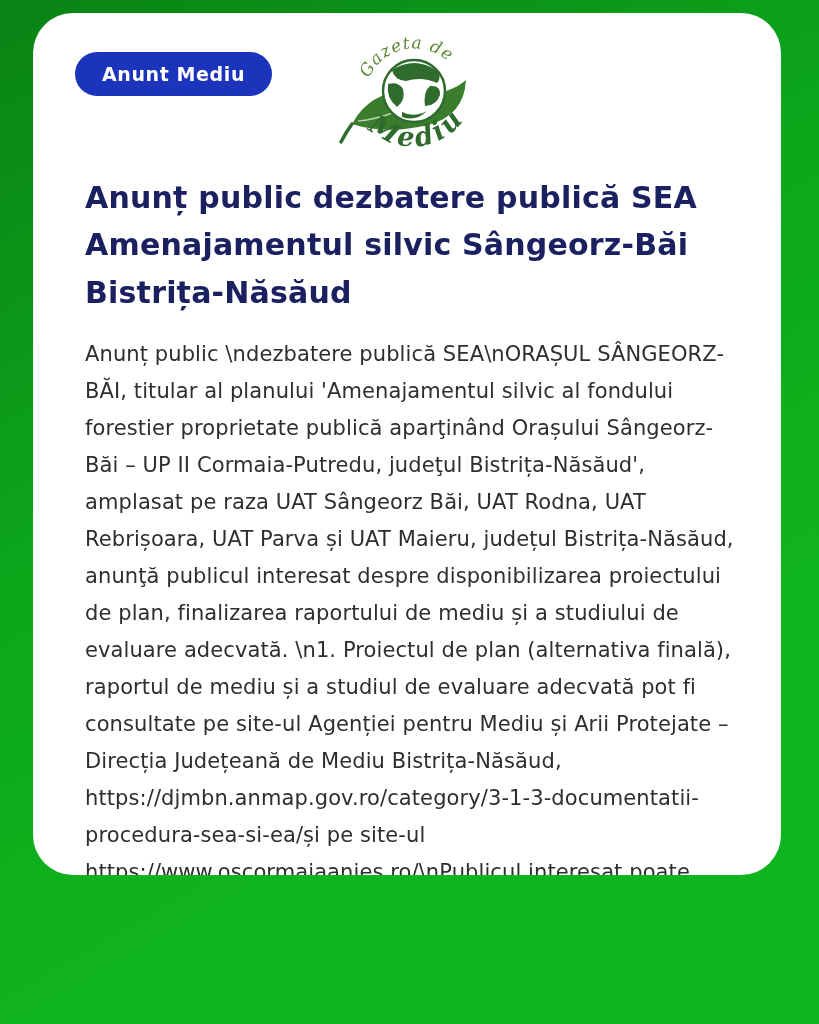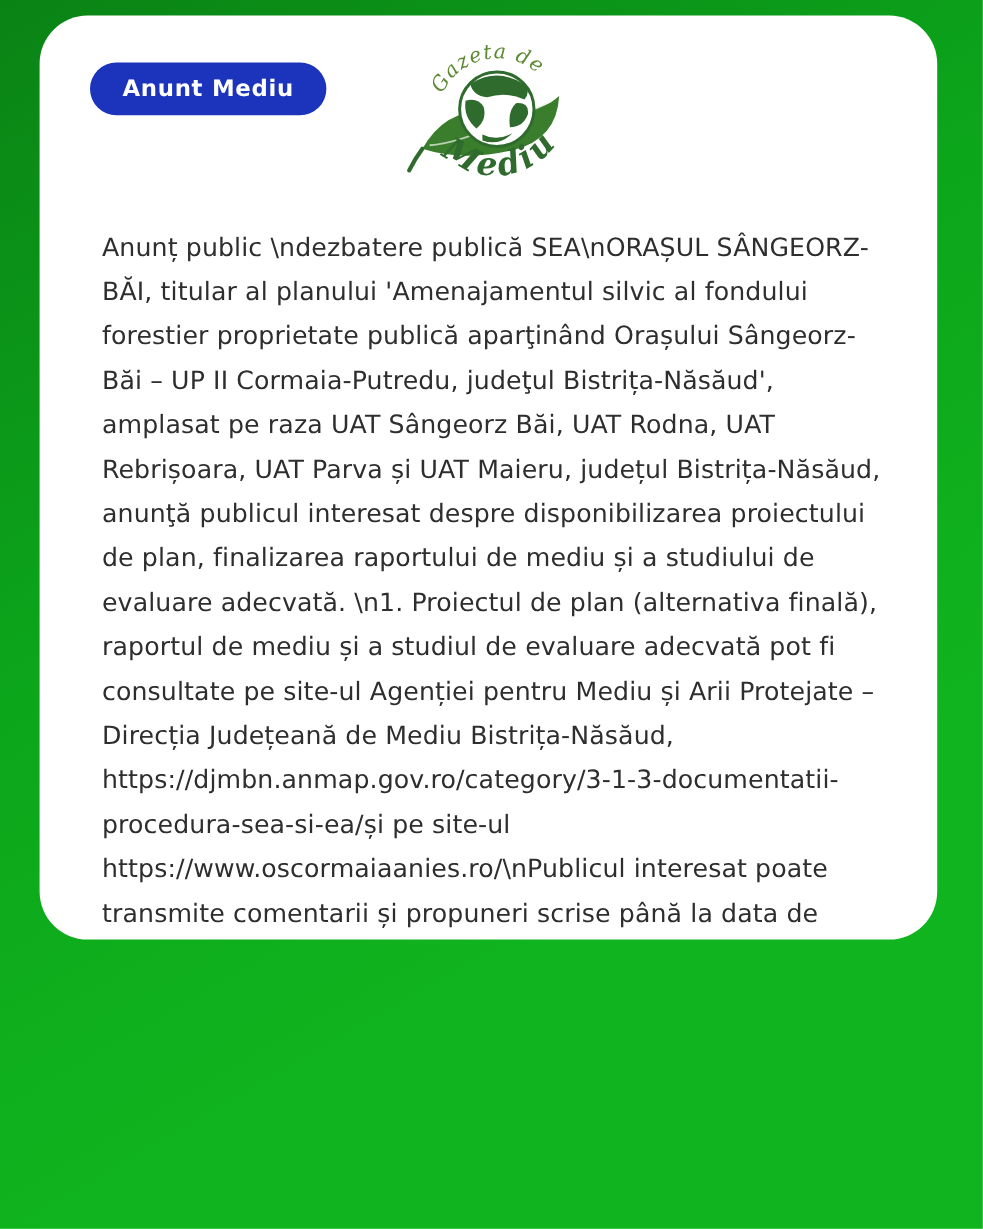--- a/index.html
+++ b/index.html
@@ -16,21 +16,21 @@
   html,body{width:819px;height:1024px;}
   body{
     font-family:"DejaVu Sans","Liberation Sans",sans-serif;
     position:relative;
     overflow:hidden;
     background:linear-gradient(150deg,var(--background-green-dark) 0%,#0ca51b 38%,var(--background-green) 70%);
   }
   .card{
     position:absolute;
     left:33px; top:13px;
-    width:748px; height:770px;
+    width:748px; height:862px;
     background:#ffffff;
     border-radius:40px;
     overflow:hidden;
     padding:27px 40px 0 52px;
   }
   .card-header{
     position:relative;
     height:128px;
   }
   .badge{
@@ -104,16 +104,17 @@
 
       <text class="logo-arc-text" font-size="17" fill="var(--logo-green-light)" letter-spacing="1">
         <textPath href="#arcTop" startOffset="8">Gazeta de</textPath>
       </text>
       <text class="logo-arc-text" font-size="27" font-weight="bold" fill="var(--logo-green-dark)" letter-spacing="3">
         <textPath href="#arcBottom" startOffset="10">Mediu</textPath>
       </text>
     </svg>
   </div>
 
+  <h1 class="article-title">Anunț public dezbatere publică SEA Amenajamentul silvic Sângeorz-Băi Bistrița-Năsăud</h1>
 
   <p class="article-body">Anunț public \ndezbatere publică SEA\nORAȘUL SÂNGEORZ-BĂI, titular al planului 'Amenajamentul silvic al fondului forestier proprietate publică aparţinând Orașului Sângeorz-Băi – UP II Cormaia-Putredu, judeţul Bistrița-Năsăud', amplasat pe raza UAT Sângeorz Băi, UAT Rodna, UAT Rebrișoara, UAT Parva și UAT Maieru, județul Bistrița-Năsăud, anunţă publicul interesat despre disponibilizarea proiectului de plan, finalizarea raportului de mediu și a studiului de evaluare adecvată. \n1. Proiectul de plan (alternativa finală), raportul de mediu și a studiul de evaluare adecvată pot fi consultate pe site-ul Agenției pentru Mediu și Arii Protejate – Direcția Județeană de Mediu Bistrița-Năsăud, https://djmbn.anmap.gov.ro/category/3-1-3-documentatii-procedura-sea-si-ea/și pe site-ul https://www.oscormaiaanies.ro/\nPublicul interesat poate transmite comentarii și propuneri scrise până la data de 19.03.2026 la sediul Agenției pentru Mediu și Arii Protejate, – D.J.M. Bistrița-Năsăud din municipiul Bistriţa, str. Parcului, nr. 20, e-mail: office@djmbn.anmap.gov.ro</p>
 
 </div>
 
 </body></html>

